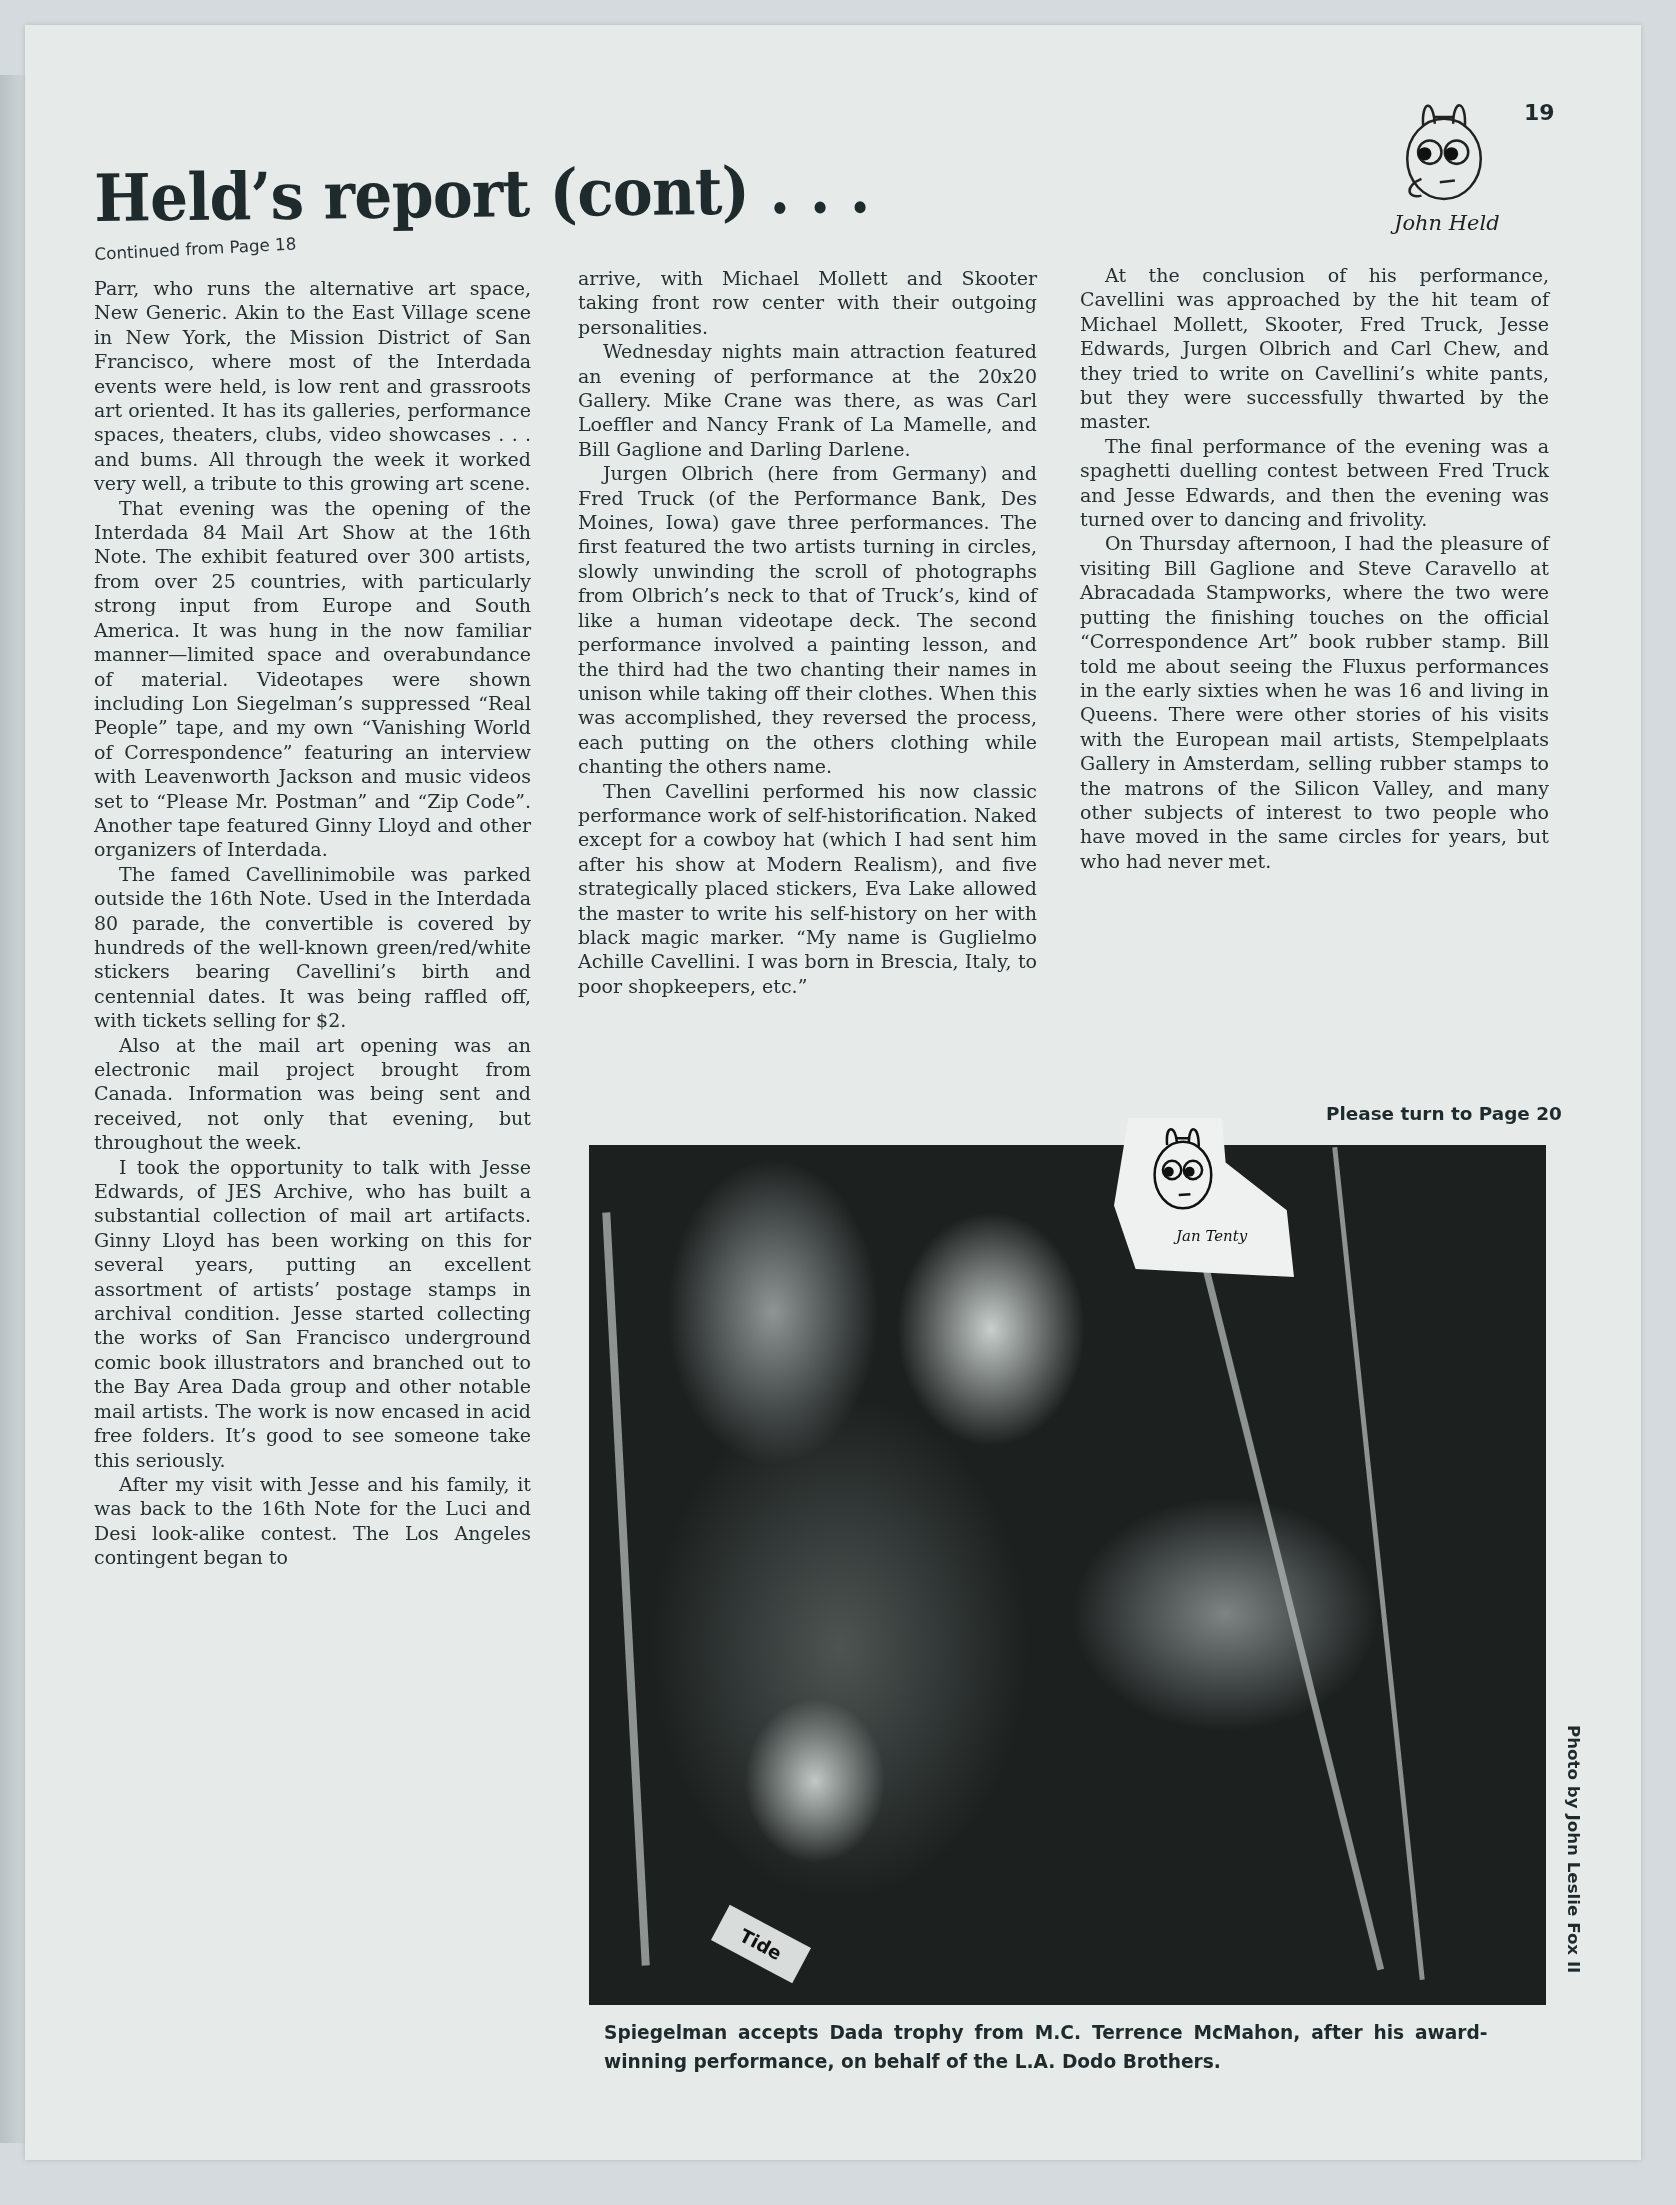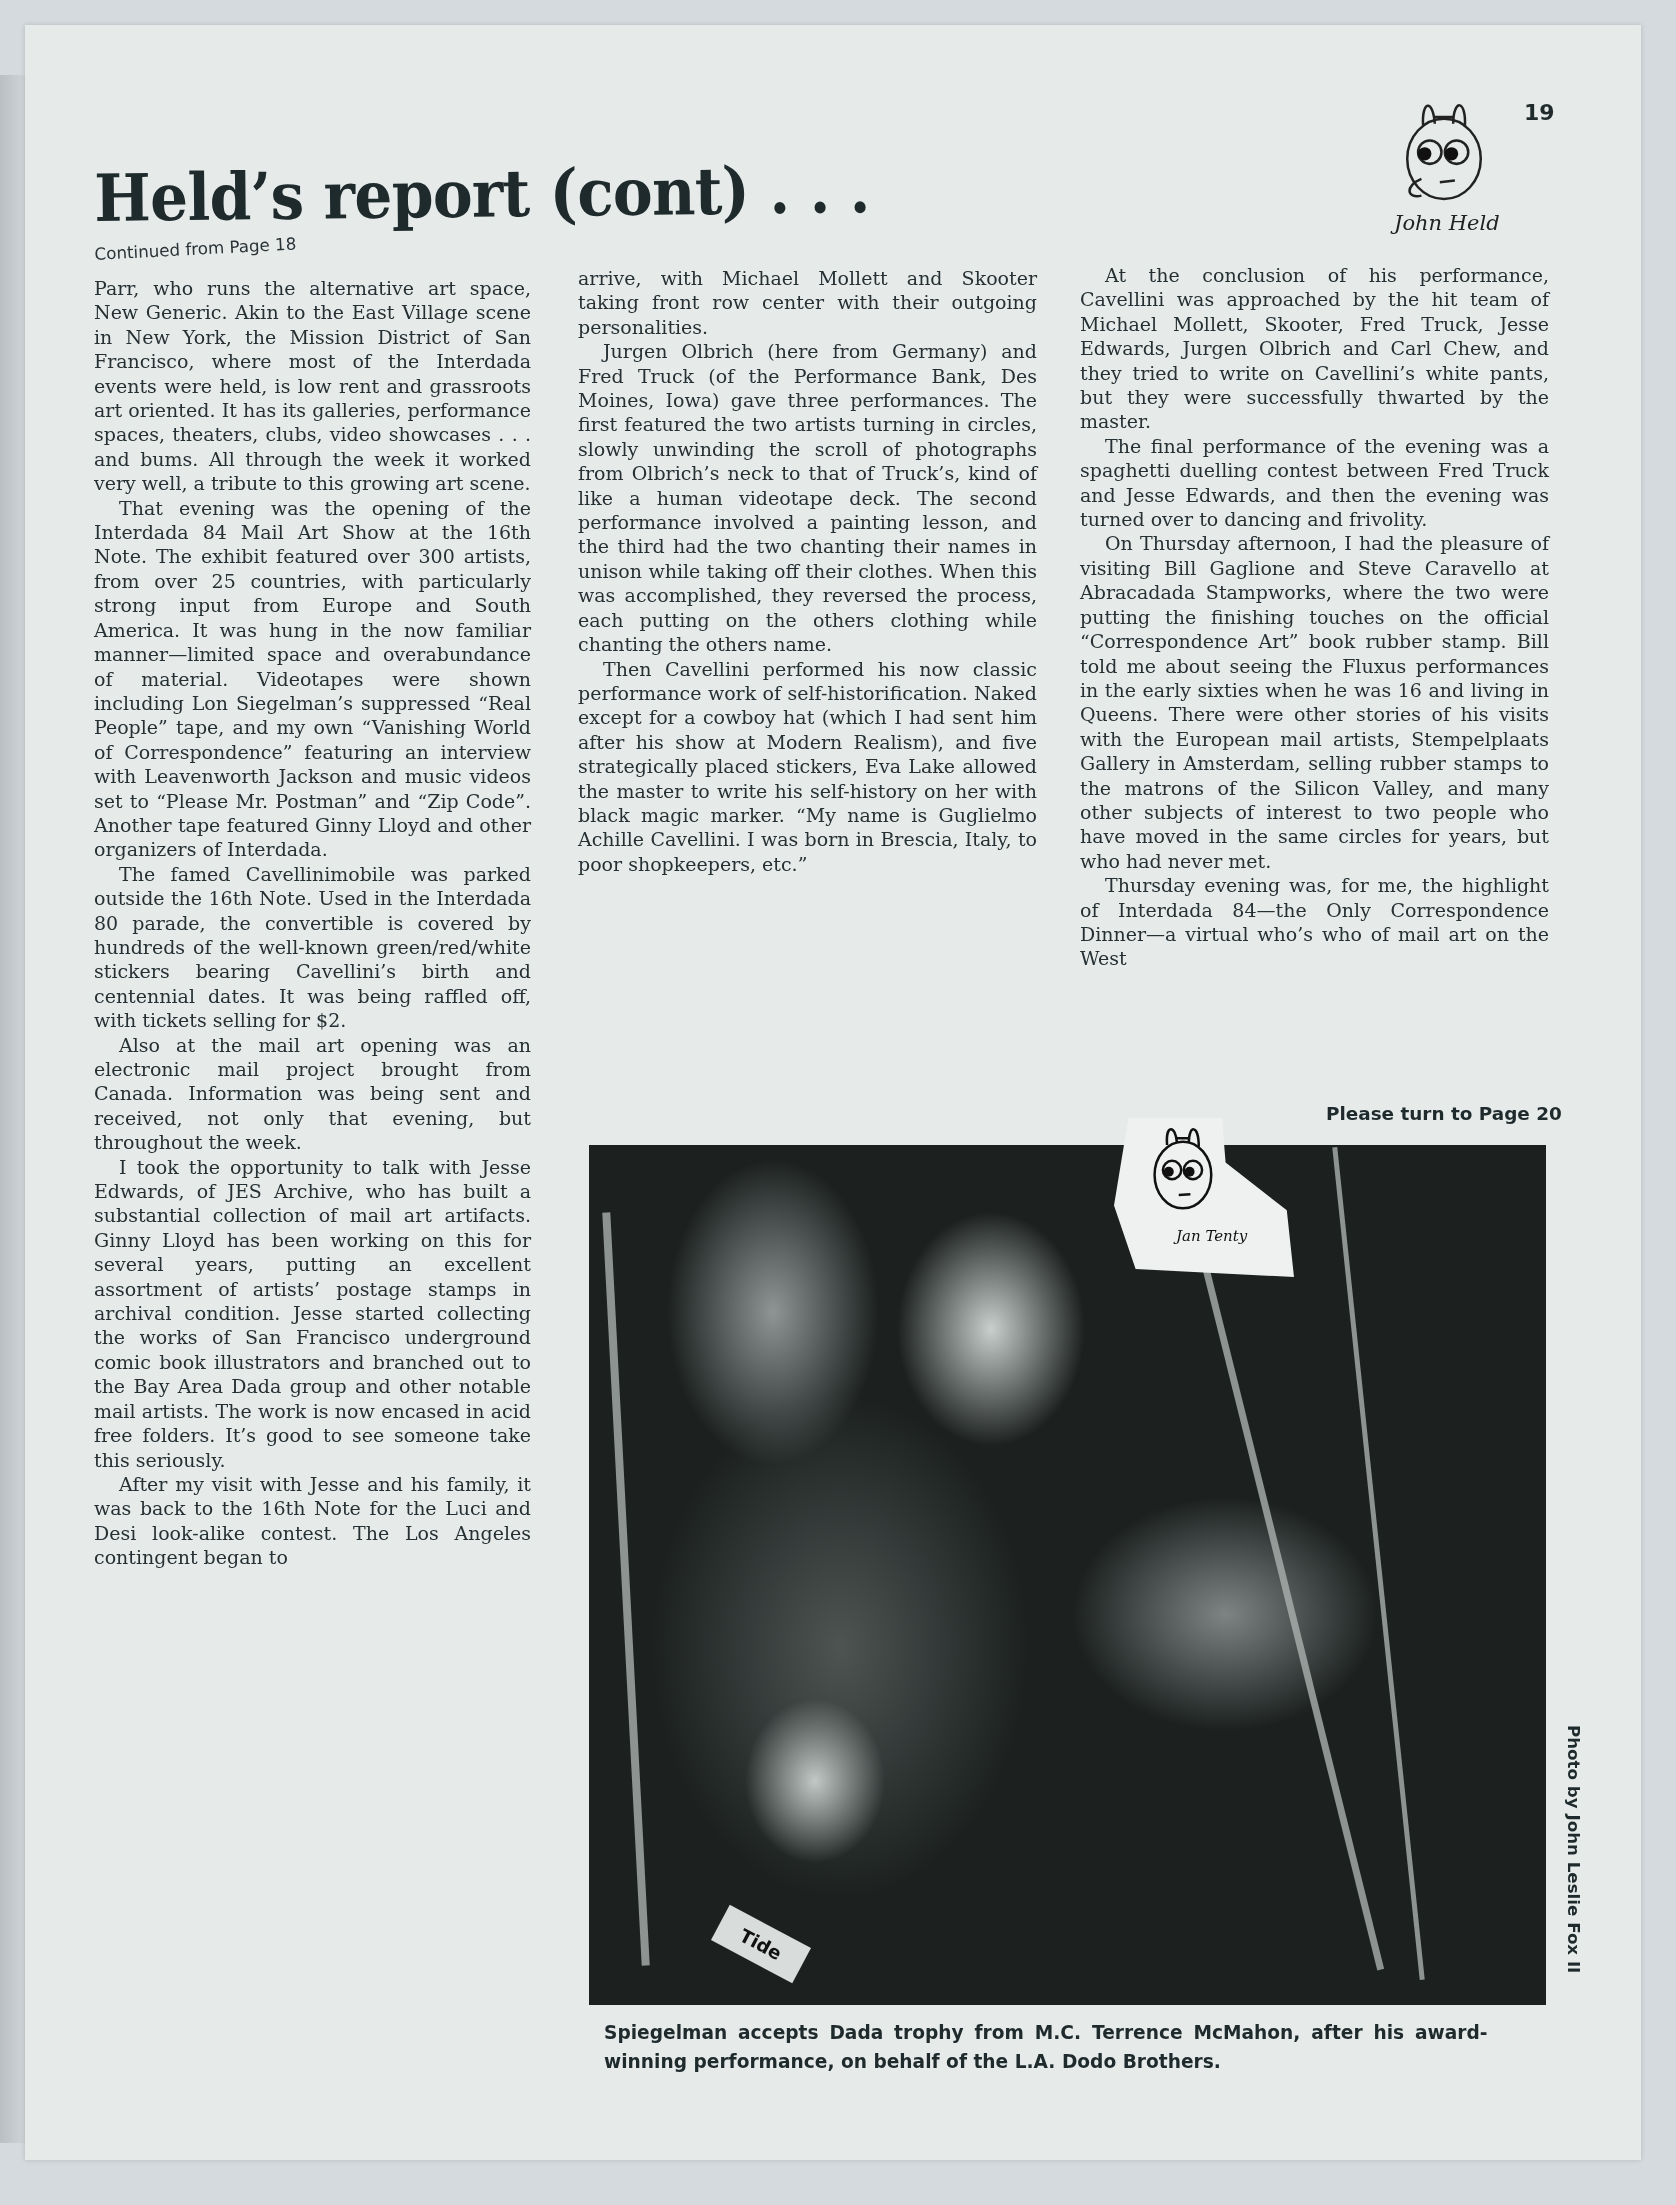--- a/index.html
+++ b/index.html
@@ -122,29 +122,29 @@
   <p class="first">Parr, who runs the alternative art space, New Generic. Akin to the East Village scene in New York, the Mission District of San Francisco, where most of the Interdada events were held, is low rent and grassroots art oriented. It has its galleries, performance spaces, theaters, clubs, video showcases . . . and bums. All through the week it worked very well, a tribute to this growing art scene.</p>
   <p>That evening was the opening of the Interdada 84 Mail Art Show at the 16th Note. The exhibit featured over 300 artists, from over 25 countries, with particularly strong input from Europe and South America. It was hung in the now familiar manner—limited space and overabundance of material. Videotapes were shown including Lon Siegelman’s suppressed “Real People” tape, and my own “Vanishing World of Correspondence” featuring an interview with Leavenworth Jackson and music videos set to “Please Mr. Postman” and “Zip Code”. Another tape featured Ginny Lloyd and other organizers of Interdada.</p>
   <p>The famed Cavellinimobile was parked outside the 16th Note. Used in the Interdada 80 parade, the convertible is covered by hundreds of the well-known green/red/white stickers bearing Cavellini’s birth and centennial dates. It was being raffled off, with tickets selling for $2.</p>
   <p>Also at the mail art opening was an electronic mail project brought from Canada. Information was being sent and received, not only that evening, but throughout the week.</p>
   <p>I took the opportunity to talk with Jesse Edwards, of JES Archive, who has built a substantial collection of mail art artifacts. Ginny Lloyd has been working on this for several years, putting an excellent assortment of artists’ postage stamps in archival condition. Jesse started collecting the works of San Francisco underground comic book illustrators and branched out to the Bay Area Dada group and other notable mail artists. The work is now encased in acid free folders. It’s good to see someone take this seriously.</p>
   <p>After my visit with Jesse and his family, it was back to the 16th Note for the Luci and Desi look-alike contest. The Los Angeles contingent began to</p>
 </div>
 
 <div class="col col2">
   <p class="first">arrive, with Michael Mollett and Skooter taking front row center with their outgoing personalities.</p>
+  <p>Wednesday nights main attraction featured an evening of performance at the 20x20 Gallery. Mike Crane was there, as was Carl Loeffler and Nancy Frank of La Mamelle, and Bill Gaglione and Darling Darlene.</p>
   <p>Jurgen Olbrich (here from Germany) and Fred Truck (of the Performance Bank, Des Moines, Iowa) gave three performances. The first featured the two artists turning in circles, slowly unwinding the scroll of photographs from Olbrich’s neck to that of Truck’s, kind of like a human videotape deck. The second performance involved a painting lesson, and the third had the two chanting their names in unison while taking off their clothes. When this was accomplished, they reversed the process, each putting on the others clothing while chanting the others name.</p>
   <p>Then Cavellini performed his now classic performance work of self-historification. Naked except for a cowboy hat (which I had sent him after his show at Modern Realism), and five strategically placed stickers, Eva Lake allowed the master to write his self-history on her with black magic marker. “My name is Guglielmo Achille Cavellini. I was born in Brescia, Italy, to poor shopkeepers, etc.”</p>
 </div>
 
 <div class="col col3">
   <p>At the conclusion of his performance, Cavellini was approached by the hit team of Michael Mollett, Skooter, Fred Truck, Jesse Edwards, Jurgen Olbrich and Carl Chew, and they tried to write on Cavellini’s white pants, but they were successfully thwarted by the master.</p>
   <p>The final performance of the evening was a spaghetti duelling contest between Fred Truck and Jesse Edwards, and then the evening was turned over to dancing and frivolity.</p>
   <p>On Thursday afternoon, I had the pleasure of visiting Bill Gaglione and Steve Caravello at Abracadada Stampworks, where the two were putting the finishing touches on the official “Correspondence Art” book rubber stamp. Bill told me about seeing the Fluxus performances in the early sixties when he was 16 and living in Queens. There were other stories of his visits with the European mail artists, Stempelplaats Gallery in Amsterdam, selling rubber stamps to the matrons of the Silicon Valley, and many other subjects of interest to two people who have moved in the same circles for years, but who had never met.</p>
-  <p>Thursday evening was, for me, the highlight of Interdada 84—the Only Correspondence Dinner—a virtual who’s who of mail art on the West</p>
 </div>
 
 <div class="turn">Please turn to Page 20</div>
 
 <div class="photo">
   <div class="pole" style="left:33px;top:67px;width:8.4px;height:754px;transform:rotate(-3deg);"></div>
   <div class="pole" style="left:687px;top:0;width:6.7px;height:837px;transform:rotate(-14deg);"></div>
   <div class="pole" style="left:787px;top:0;width:5px;height:837px;transform:rotate(-6deg);"></div>
   <div class="tide">Tide</div>
 </div>

